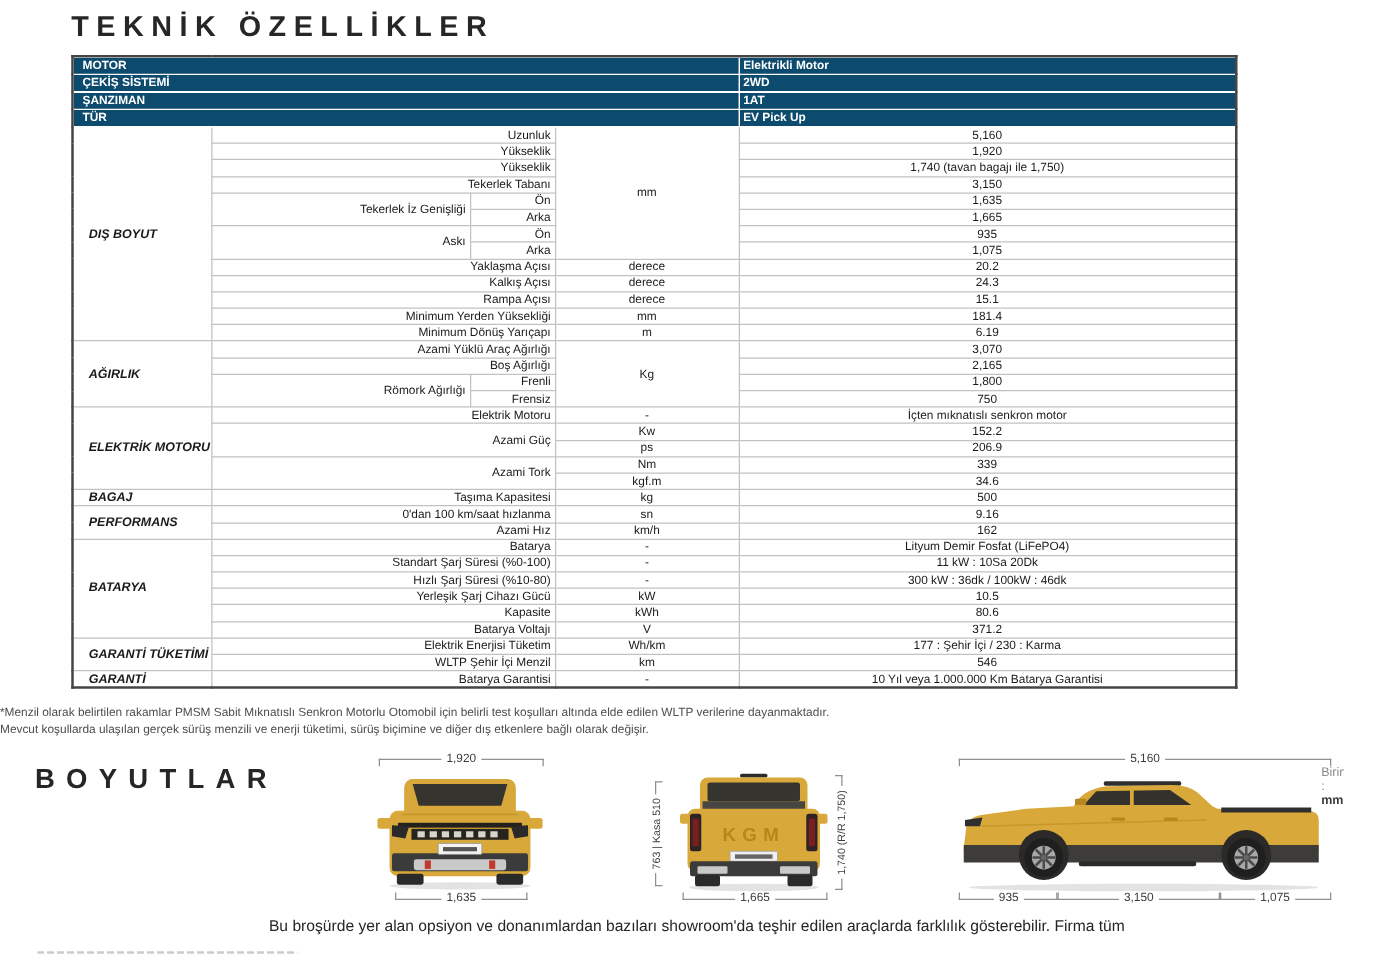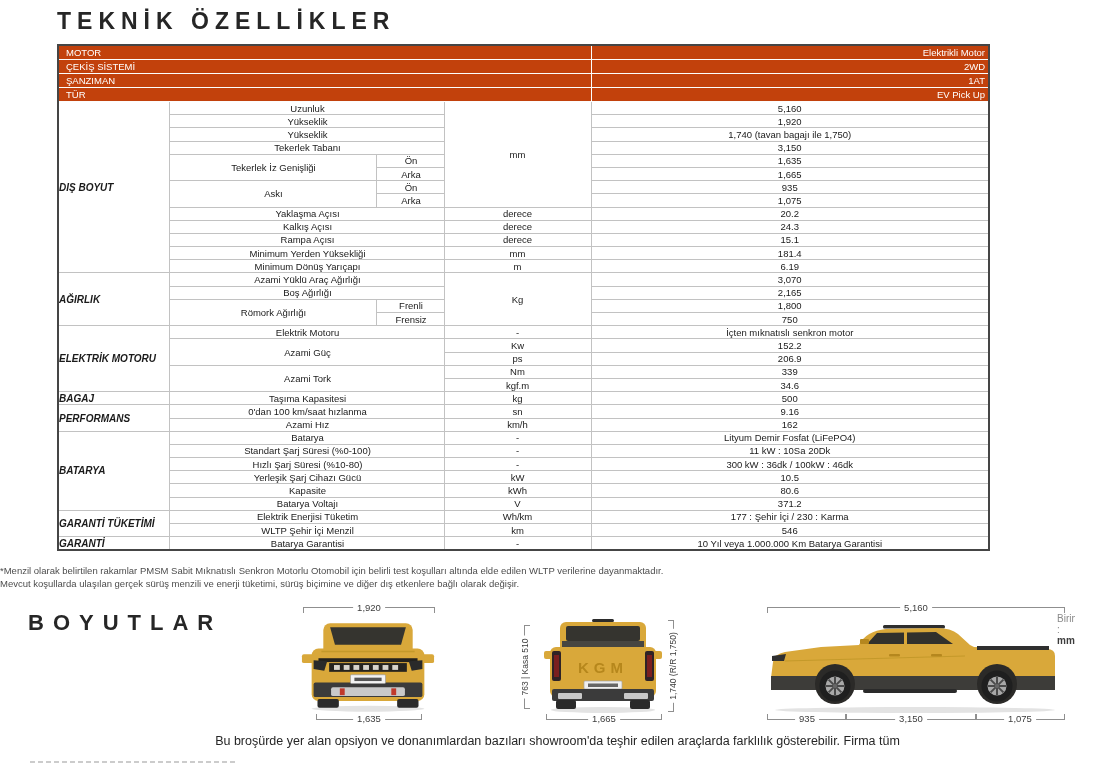--- a/index.html
+++ b/index.html
@@ -8,25 +8,25 @@
 
   
   .page-title{position:absolute;left:57px;top:8px;font-size:23px;font-weight:800;
               letter-spacing:6px;color:#262626;}
 
   
   #spec-table{position:absolute;left:57px;top:44px;width:931px;border-collapse:collapse;
               table-layout:fixed;border:2px solid #454545;}
   #spec-table td{border:1px solid #c2c2c2;font-size:9.5px;height:12.2px;line-height:11px;
                  padding:0 3px;white-space:nowrap;overflow:hidden;color:#1a1a1a;}
-  #spec-table tr.gold td{background:#c2410c;color:#fff;font-weight:400;border:1px solid #fdfdfd;height:13px;}
+  #spec-table tr.gold td{background:#0c4a6e;color:#fff;font-weight:700;border:1px solid #fdfdfd;height:13px;}
   #spec-table td.g-label{text-align:left;padding-left:7px;}
-  #spec-table td.g-value{text-align:right;}
-  #spec-table td.cat{font-weight:700;font-style:italic;font-size:10px;text-align:left;padding-left:0;}
-  #spec-table td.lab,#spec-table td.sub{text-align:center;padding-left:5px;}
+  #spec-table td.g-value{text-align:left;}
+  #spec-table td.cat{font-weight:700;font-style:italic;font-size:10px;text-align:left;padding-left:12px;}
+  #spec-table td.lab,#spec-table td.sub{text-align:right;padding-left:5px;}
   #spec-table td.unit,#spec-table td.val{text-align:center;}
 
   
   .footnotes{position:absolute;left:0;top:564px;width:1115px;text-align:left;
              font-size:9.5px;line-height:13px;color:#4d4d4d;}
 
   
   .boyutlar-title{position:absolute;left:28px;top:610px;font-size:22px;font-weight:800;
                   letter-spacing:9px;color:#262626;}
   .unit-note{position:absolute;left:1057px;top:613px;font-size:10px;color:#8a8a8a;}

